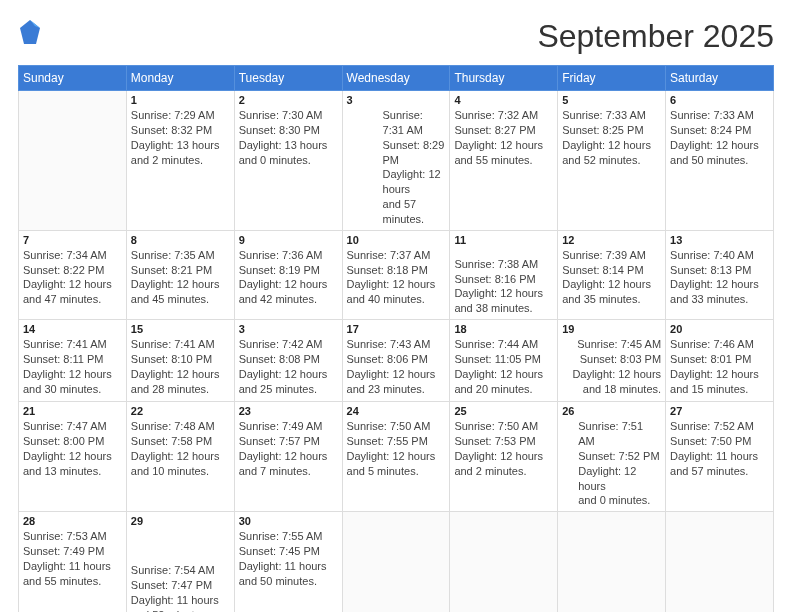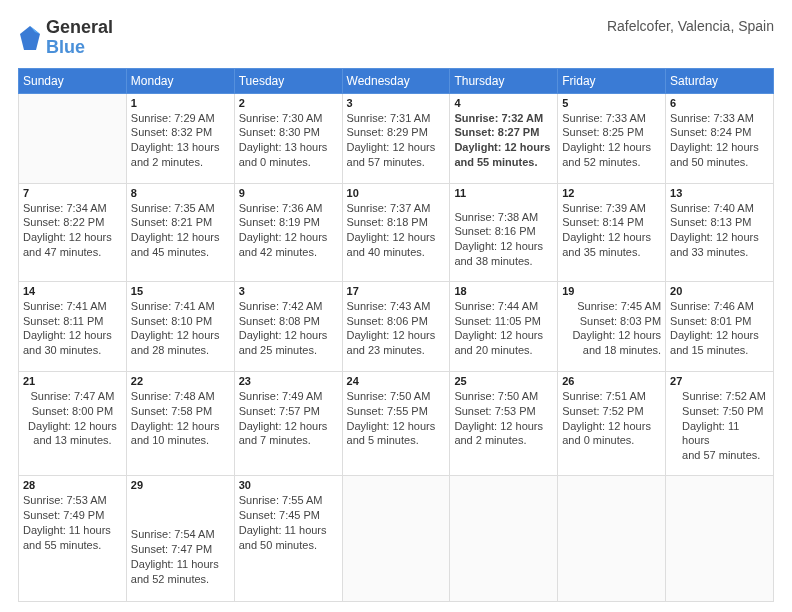--- a/index.html
+++ b/index.html
@@ -102,27 +102,23 @@
 </head>
 <body>
 
 <div class="page">
   <div class="header">
     <div class="logo">
       <svg class="logo-icon" viewBox="0 0 24 28">
         <polygon points="12,2 22,10 18,26 6,26 2,10" fill="#3a7bd5"></polygon>
         <polygon points="12,2 22,10 17,8" fill="#5aabf5"></polygon>
       </svg>
-      <div class="logo-text">
-        <span class="logo-general">General</span>
-        <span class="logo-blue">Blue</span>
-      </div>
     </div>
     <div class="title-block">
-      <div class="subtitle">Rafelcofer, Valencia, Spain</div>
+      <div class="month-title">September 2025</div>
     </div>
   </div>
 
   <table class="calendar">
     <thead>
       <tr>
       <th>Sunday</th>
           <th>Monday</th>
           <th>Tuesday</th>
           <th>Wednesday</th>
@@ -143,28 +139,28 @@
           </td>
           <td>
             <span class="day-num">2</span>
             <div class="cell-text" style="white-space: pre-line;">Sunrise: 7:30 AM
 Sunset: 8:30 PM
 Daylight: 13 hours
 and 0 minutes.</div>
           </td>
           <td>
             <span class="day-num">3</span>
-            <div class="cell-text" style="white-space: pre-line;">Sunrise: 7:31 AM
+            <div class="cell-text" style="white-space: pre-line; margin-left: 36px;">Sunrise: 7:31 AM
 Sunset: 8:29 PM
 Daylight: 12 hours
 and 57 minutes.</div>
           </td>
           <td>
             <span class="day-num">4</span>
-            <div class="cell-text" style="white-space: pre-line; font-weight: bold;">Sunrise: 7:32 AM
+            <div class="cell-text" style="white-space: pre-line;">Sunrise: 7:32 AM
 Sunset: 8:27 PM
 Daylight: 12 hours
 and 55 minutes.</div>
           </td>
           <td>
             <span class="day-num">5</span>
             <div class="cell-text" style="white-space: pre-line;">Sunrise: 7:33 AM
 Sunset: 8:25 PM
 Daylight: 12 hours
 and 52 minutes.</div>
@@ -275,21 +271,21 @@
             <span class="day-num">20</span>
             <div class="cell-text" style="white-space: pre-line;">Sunrise: 7:46 AM
 Sunset: 8:01 PM
 Daylight: 12 hours
 and 15 minutes.</div>
           </td>
         </tr>
         <tr>
           <td>
             <span class="day-num">21</span>
-            <div class="cell-text" style="white-space: pre-line; text-align: center;">Sunrise: 7:47 AM
+            <div class="cell-text" style="white-space: pre-line;">Sunrise: 7:47 AM
 Sunset: 8:00 PM
 Daylight: 12 hours
 and 13 minutes.</div>
           </td>
           <td>
             <span class="day-num">22</span>
             <div class="cell-text" style="white-space: pre-line;">Sunrise: 7:48 AM
 Sunset: 7:58 PM
 Daylight: 12 hours
 and 10 minutes.</div>
@@ -310,28 +306,28 @@
           </td>
           <td>
             <span class="day-num">25</span>
             <div class="cell-text" style="white-space: pre-line;">Sunrise: 7:50 AM
 Sunset: 7:53 PM
 Daylight: 12 hours
 and 2 minutes.</div>
           </td>
           <td>
             <span class="day-num">26</span>
-            <div class="cell-text" style="white-space: pre-line;">Sunrise: 7:51 AM
+            <div class="cell-text" style="white-space: pre-line; margin-left: 16px;">Sunrise: 7:51 AM
 Sunset: 7:52 PM
 Daylight: 12 hours
 and 0 minutes.</div>
           </td>
           <td>
             <span class="day-num">27</span>
-            <div class="cell-text" style="white-space: pre-line; margin-left: 12px;">Sunrise: 7:52 AM
+            <div class="cell-text" style="white-space: pre-line;">Sunrise: 7:52 AM
 Sunset: 7:50 PM
 Daylight: 11 hours
 and 57 minutes.</div>
           </td>
         </tr>
         <tr>
           <td>
             <span class="day-num">28</span>
             <div class="cell-text" style="white-space: pre-line;">Sunrise: 7:53 AM
 Sunset: 7:49 PM

